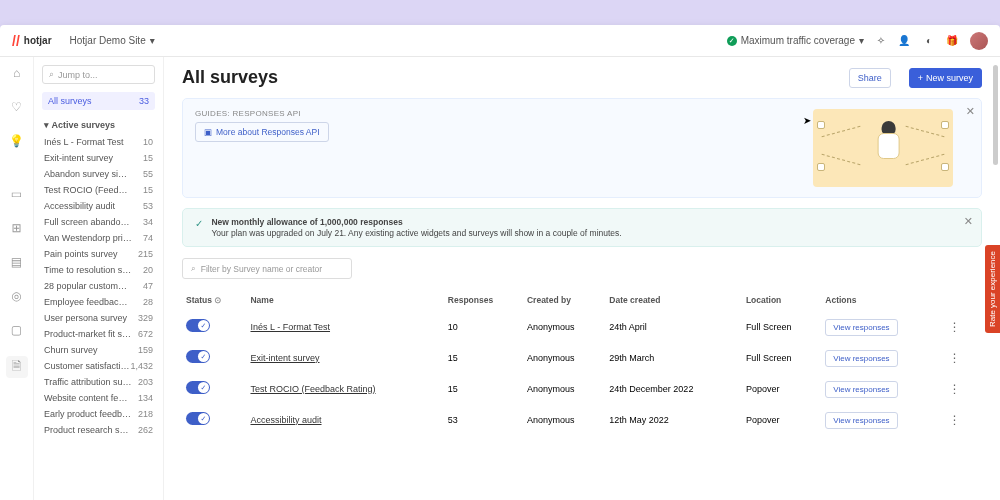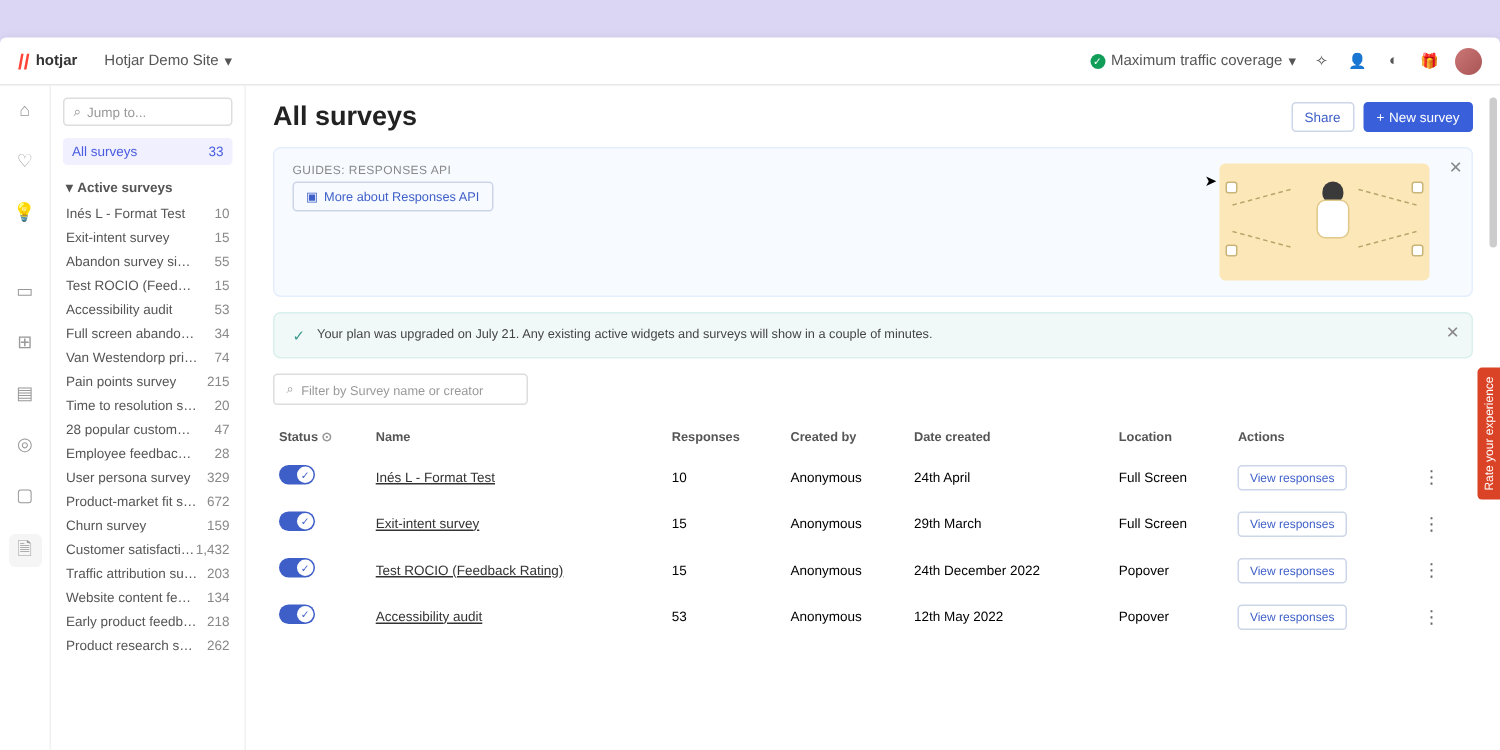--- a/index.html
+++ b/index.html
@@ -1,42 +1,42 @@
 <!DOCTYPE html>
 <html><head>
 <meta charset="utf-8">
 <style>
 *{margin:0;padding:0;box-sizing:border-box;font-family:-apple-system,BlinkMacSystemFont,"Segoe UI",Arial,sans-serif}
 body{background:#dcd6f5;display:flex;justify-content:center;padding:25px 0}
 .app{width:1000px;height:480px;background:#fff;border-radius:4px;box-shadow:0 2px 8px rgba(0,0,0,0.1);overflow:hidden;display:flex;flex-direction:column;position:relative}
 .topbar{height:32px;border-bottom:1px solid #e8e8e8;display:flex;align-items:center;padding:0 12px;font-size:10px}
 .logo{display:flex;align-items:center;gap:4px;font-weight:700;color:#333}
 .logo-icon{color:#ff4539;font-size:14px;font-weight:900}
-.site-sel{margin-left:18px;color:#555;display:flex;align-items:flex-start;gap:4px;cursor:pointer}
+.site-sel{margin-left:18px;color:#555;display:flex;align-items:flex-end;gap:4px;cursor:pointer}
 .top-right{margin-left:auto;display:flex;align-items:center;gap:10px}
 .traffic{display:flex;align-items:center;gap:4px;color:#555}
 .traffic-dot{width:10px;height:10px;background:#0f9d58;border-radius:50%;display:inline-flex;align-items:center;justify-content:center;color:#fff;font-size:7px}
 .top-icon{width:14px;height:14px;color:#555;display:flex;align-items:center;justify-content:center;cursor:pointer}
 .avatar{width:18px;height:18px;border-radius:50%;background:linear-gradient(135deg,#c77,#a55)}
 .body{flex:1;display:flex;overflow:hidden}
 .iconbar{width:34px;border-right:1px solid #f0f0f0;display:flex;flex-direction:column;align-items:center;padding-top:8px;gap:18px}
 .iconbar .ic{width:16px;height:16px;color:#999;display:flex;align-items:center;justify-content:center;cursor:pointer;font-size:12px}
 .iconbar .ic.sel{background:#f5f5f5;border-radius:4px;padding:3px;width:22px;height:22px}
 .sidebar{width:130px;border-right:1px solid #f0f0f0;padding:8px;overflow-y:auto;font-size:9px}
 .jump{width:100%;border:1px solid #ddd;border-radius:3px;padding:3px 6px;font-size:9px;margin-bottom:8px;display:flex;align-items:center;gap:4px;color:#999}
 .all-surveys{display:flex;justify-content:space-between;background:#f0f0ff;padding:4px 6px;border-radius:3px;color:#4a5ce0;margin-bottom:6px;cursor:pointer}
 .section-hdr{display:flex;align-items:center;gap:3px;padding:4px 2px;font-weight:600;color:#555}
 .slist{list-style:none}
 .slist li{display:flex;justify-content:space-between;padding:3px 2px;color:#555;cursor:pointer;white-space:nowrap}
 .slist li .name{overflow:hidden;text-overflow:ellipsis;max-width:88px}
 .slist li .cnt{color:#888}
 .main{flex:1;padding:10px 18px;overflow-y:auto;position:relative}
 .main-hdr{display:flex;align-items:center;margin-bottom:10px}
 .title{font-size:18px;font-weight:700;color:#222}
-.hdr-btns{margin-left:auto;display:flex;gap:6px}
+.hdr-btns{margin-left:auto;display:flex;gap:18px}
 .btn{padding:4px 8px;border-radius:3px;font-size:9px;cursor:pointer;border:1px solid #cdd5e8;background:#fff;color:#3e5fc8;display:flex;align-items:center;gap:3px}
 .btn.primary{background:#3a5fda;color:#fff;border-color:#3a5fda;font-weight:500}
 .ai-badge{border:1px solid #c4b5fd;color:#6d28d9;font-size:7px;padding:1px 3px;border-radius:2px;font-weight:600}
 .banner{background:#f7faff;border:1px solid #e5eefd;border-radius:5px;padding:10px 12px;position:relative;margin-bottom:10px;display:flex}
 .banner-txt{flex:1}
 .banner-crumb{font-size:8px;color:#888;letter-spacing:0.3px;margin-bottom:3px}
 .banner-title{font-size:11px;font-weight:700;color:#222;margin-bottom:3px}
 .banner-desc{font-size:8.5px;color:#666;line-height:1.4;margin-bottom:8px;max-width:360px}
 .banner-btn{display:inline-flex;align-items:center;gap:4px;padding:4px 8px;border:1px solid #cdd5e8;border-radius:3px;font-size:8.5px;color:#3e5fc8;cursor:pointer}
 .banner-img{width:140px;height:78px;background:#fce7b8;border-radius:4px;position:relative;margin-right:16px}
@@ -227,21 +227,21 @@
         <div class="node" style="top:54px;right:4px"></div>
         <div class="person">
               <div class="head"></div>
               <div class="body2"></div>
             </div>
       </div>
       <div class="banner-close">✕</div>
     </div>
     <div class="notice">
       <div class="notice-icon">✓</div>
-      <div class="notice-txt"><span>Your plan was upgraded on July 21. Any existing active widgets and surveys will show in a couple of minutes.</span></div>
+      <div class="notice-txt"><b>New monthly allowance of 1,000,000 responses</b><span>Your plan was upgraded on July 21. Any existing active widgets and surveys will show in a couple of minutes.</span></div>
       <div class="notice-close">✕</div>
     </div>
     <div class="filter">
           <span>⌕</span>
           <span>Filter by Survey name or creator</span>
         </div>
     <table class="table">
       <thead>
             <tr>
         <th><span>Status</span> <span style="color:#999">⊙</span></th>

